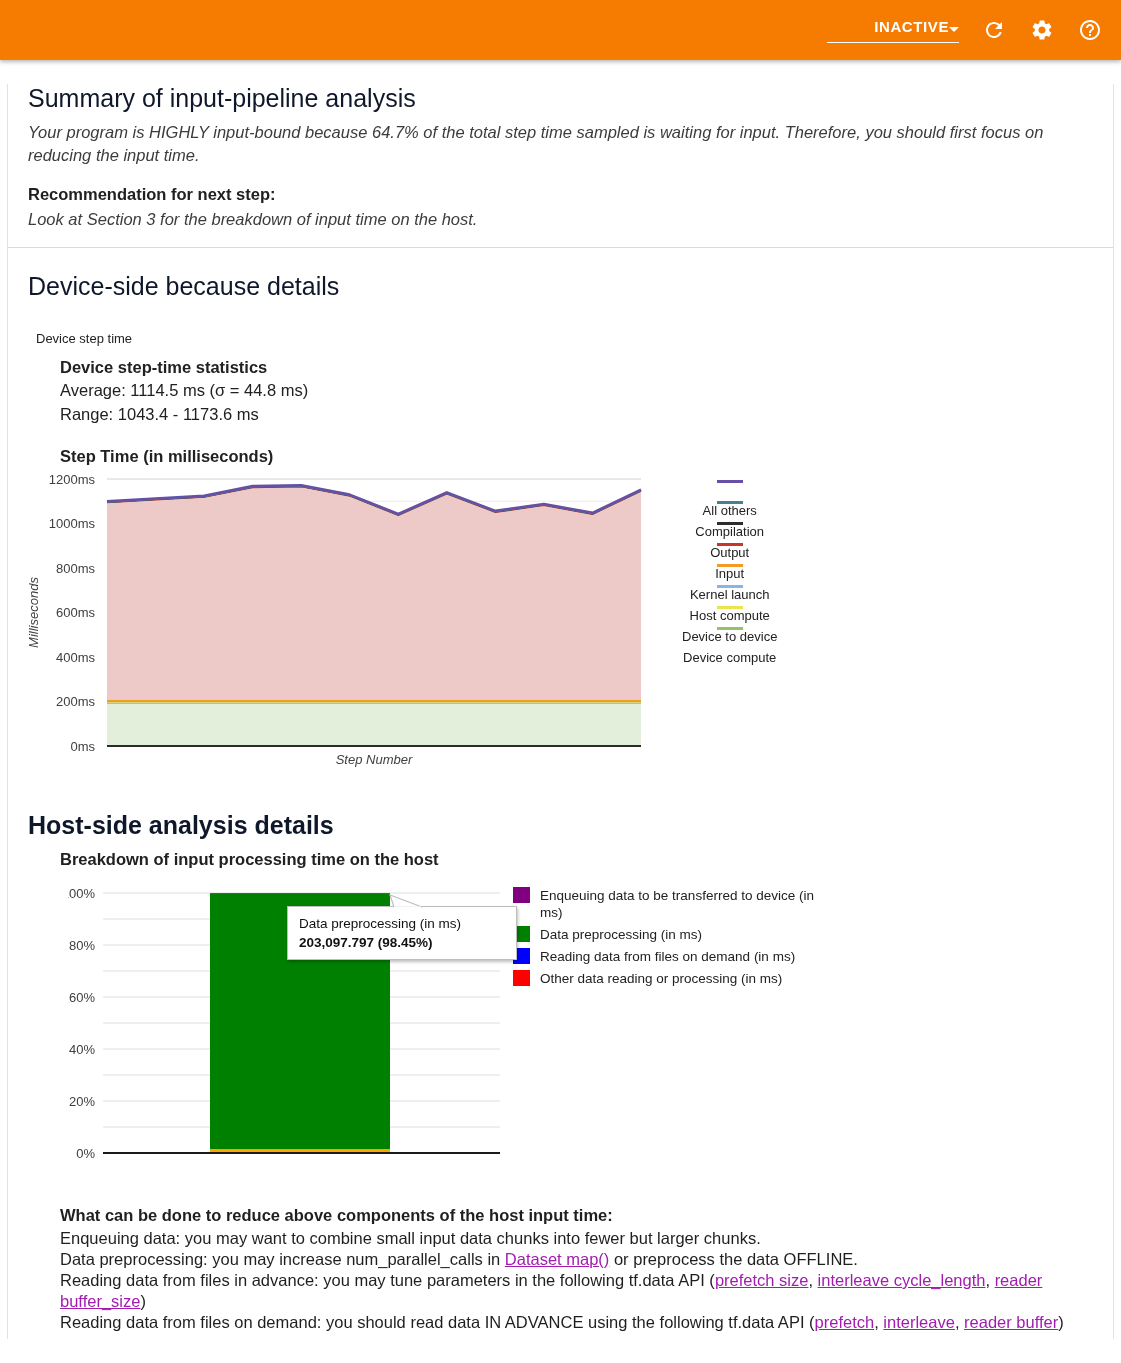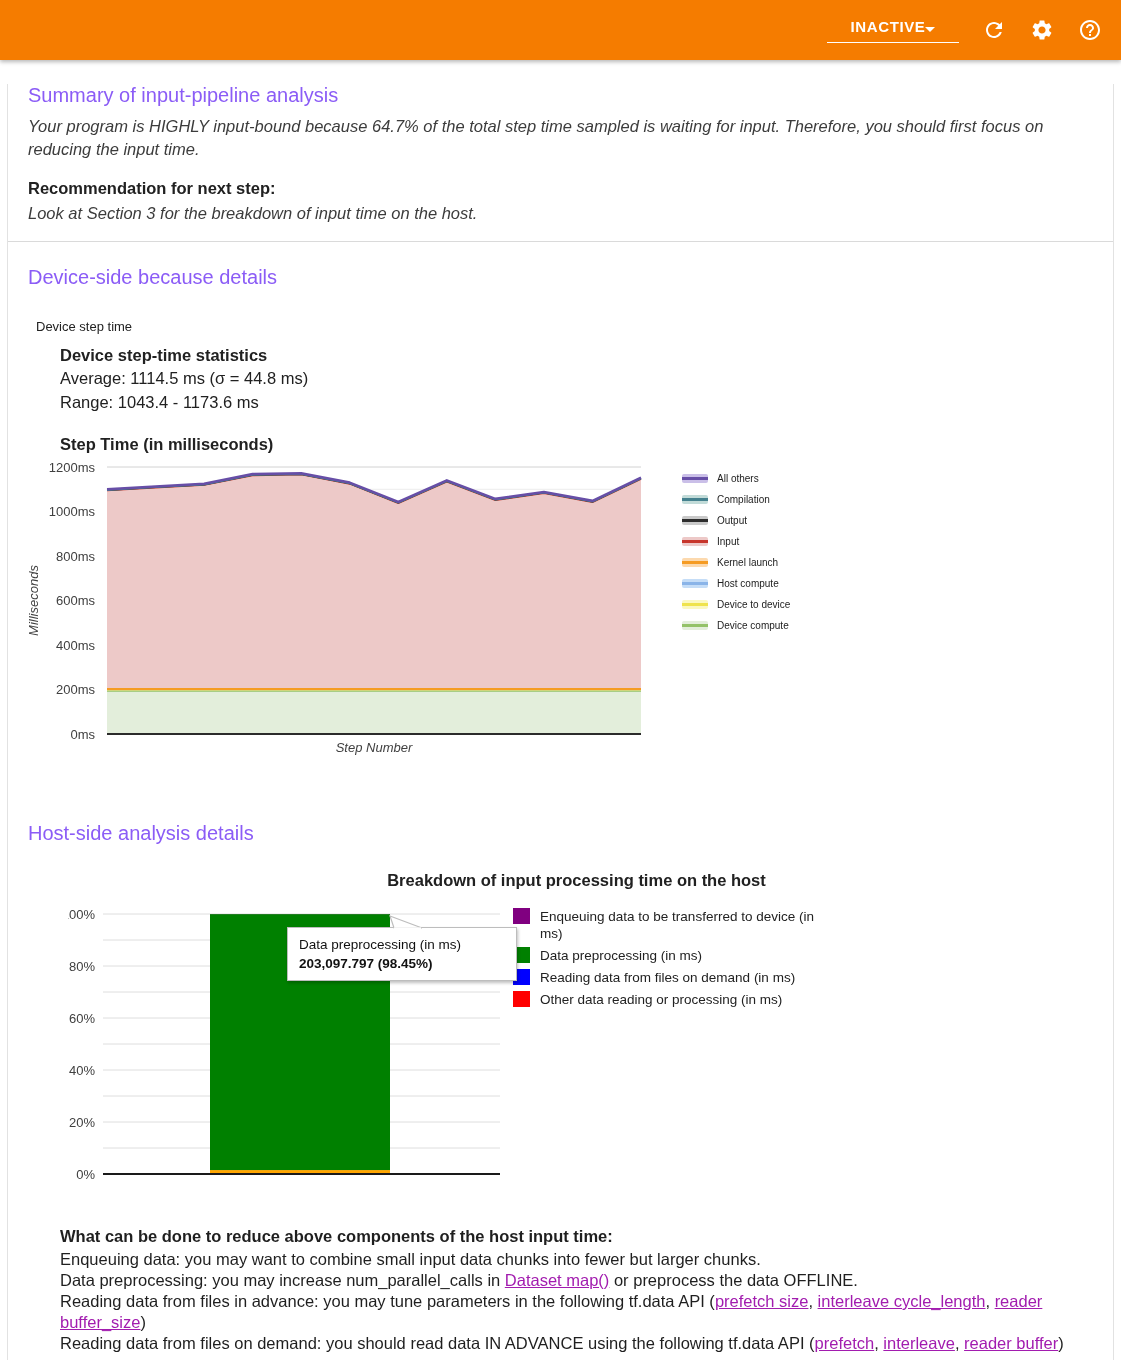--- a/index.html
+++ b/index.html
@@ -1,41 +1,41 @@
 <!DOCTYPE html>
 <html><head>
 <meta charset="utf-8">
 <style>
   html,body{margin:0;padding:0;background:#fff;font-family:"Liberation Sans",sans-serif;color:#212121;}
   .appbar{height:60px;background:#f57c00;display:flex;align-items:center;justify-content:flex-end;
     padding:0 18px;gap:22px;box-shadow:0 2px 4px rgba(0,0,0,.28);position:relative;z-index:10;}
-  .run-select{display:flex;align-items:flex-end;justify-content:center;width:132px;
+  .run-select{display:flex;align-items:flex-end;justify-content:flex-end;width:132px;
     border-bottom:1px solid #fff;color:#fff;font-size:15px;font-weight:bold;letter-spacing:.6px;
     padding-bottom:7px;cursor:pointer;}
   .caret{width:0;height:0;border-left:5px solid transparent;border-right:5px solid transparent;
     border-top:5px solid #fff;margin-bottom:3px;}
   .icon-btn{background:none;border:none;padding:0;width:26px;height:26px;cursor:pointer;display:flex;
     align-items:center;justify-content:center;}
   .icon-btn svg{fill:#fff;width:24px;height:24px;}
   .page{margin:0 7px;border-left:1px solid #e2e2e2;border-right:1px solid #e2e2e2;padding-bottom:6px;}
   .section{padding:0 20px;}
-  .section-title{font-size:20px;font-weight:400;color:#8b5cf6;margin:24px 0 8px;}
+  .section-title{font-size:25px;font-weight:400;color:#0f172a;margin:24px 0 8px;}
   .sub-title{font-size:13px;font-weight:400;color:#222;margin:30px 0 12px 8px;}
   .italic{font-style:italic;color:#3c3c3c;}
   .body-text{font-size:16.5px;line-height:23px;margin:4px 0;max-width:1045px;}
   .bold-label{font-weight:bold;font-size:16.5px;margin:18px 0 4px;}
   .sm{margin:0 0 2px;}
   .stat{font-size:16.5px;margin:2px 0;line-height:22px;}
   .indent{margin-left:32px;}
   .divider{border-top:1px solid #dadada;margin-top:16px;}
   .chart-title{margin-top:22px;}
   .chart-row{display:flex;align-items:flex-start;position:relative;}
   svg text{font-size:13px;fill:#404040;}
   .legend1{margin:12px 0 0 14px;}
-  .legend1 .item{display:flex;align-items:center;height:21px;gap:9px;font-size:10px;color:#222;}
+  .legend1 .item{display:flex;align-items:center;height:21px;gap:20px;font-size:13px;color:#222;flex-direction:column;}
   .lswatch{width:26px;height:9px;border-radius:2px;display:flex;align-items:center;}
   .lswatch div{height:3px;width:100%;}
   .legend2{margin:6px 0 0 5px;width:590px;}
   .legend2 .item{display:flex;align-items:flex-start;gap:10px;font-size:13.5px;color:#222;
     margin-bottom:5px;line-height:17px;}
   .sq{width:17px;height:16px;flex:0 0 17px;margin-top:0;}
   .legend2 .lbl{max-width:300px;}
   .host-row{margin-top:12px;}
   .tooltip{position:absolute;left:219px;top:25px;width:206px;background:#fff;
     border:1px solid #bdbdbd;box-shadow:1px 2px 3px rgba(0,0,0,.25);padding:9px 11px;z-index:5;}
@@ -179,22 +179,22 @@
             <span class="lswatch" style="background:#e3eedb">
               <div style="background:#94c269"></div>
             </span>
             <span>Device compute</span>
           </div>
         </div>
     </div>
   </section>
 
   <section class="section">
-    <h1 class="section-title" style="margin-top:60px;">Host-side analysis details</h1>
-    <p class="bold-label sm indent" style="margin-top:26px;text-align:center;">Breakdown of input processing time on the host</p>
+    <h1 class="section-title" style="margin-top:37px;font-weight:bold;">Host-side analysis details</h1>
+    <p class="bold-label sm indent" style="margin-top:10px;">Breakdown of input processing time on the host</p>
     <div class="chart-row host-row" style="margin-left:40px;">
       <div id="host-chart"><svg width="440" height="300" viewBox="0 0 440 300">
             <line x1="35" y1="246" x2="432" y2="246" stroke="#dedede" stroke-width="1"></line>
             <line x1="35" y1="220" x2="432" y2="220" stroke="#dedede" stroke-width="1"></line>
             <line x1="35" y1="194" x2="432" y2="194" stroke="#dedede" stroke-width="1"></line>
             <line x1="35" y1="168" x2="432" y2="168" stroke="#dedede" stroke-width="1"></line>
             <line x1="35" y1="142" x2="432" y2="142" stroke="#dedede" stroke-width="1"></line>
             <line x1="35" y1="116" x2="432" y2="116" stroke="#dedede" stroke-width="1"></line>
             <line x1="35" y1="90" x2="432" y2="90" stroke="#dedede" stroke-width="1"></line>
             <line x1="35" y1="64" x2="432" y2="64" stroke="#dedede" stroke-width="1"></line>

